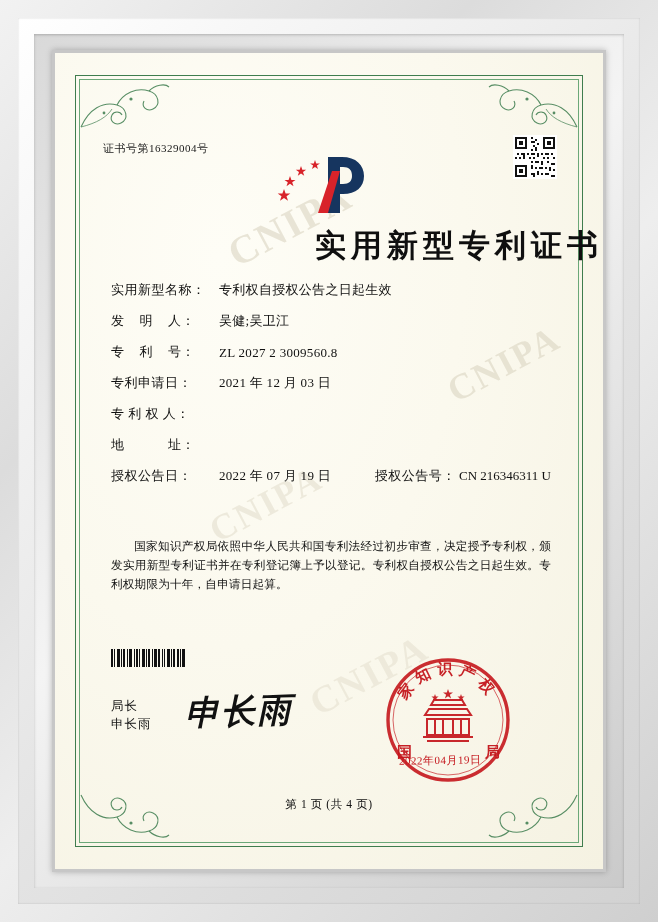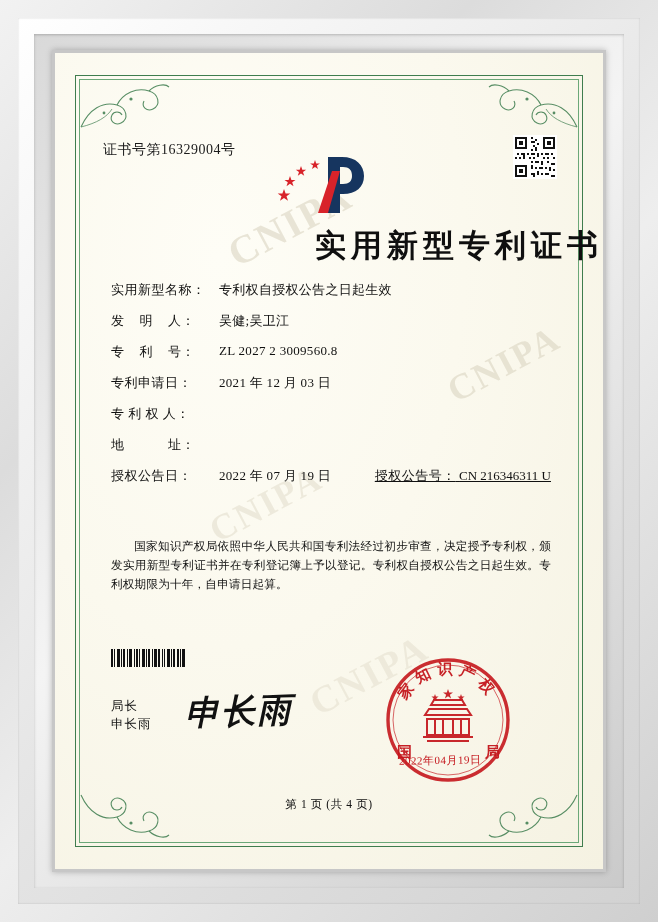--- a/index.html
+++ b/index.html
@@ -94,21 +94,21 @@
   }
   .wm-1 { left: 168px; top: 148px; font-size: 40px; transform: rotate(-28deg); }
   .wm-2 { left: 388px; top: 290px; font-size: 36px; transform: rotate(-28deg); }
   .wm-3 { left: 150px; top: 430px; font-size: 36px; transform: rotate(-28deg); opacity:.4;}
   .wm-4 { left: 250px; top: 600px; font-size: 38px; transform: rotate(-28deg); opacity:.35;}
 
   
   .cert-no {
     position: absolute;
     left: 48px; top: 88px;
-    font-size: 14px;
+    font-size: 11px;
     color: #1a1a1a;
     letter-spacing: 0.5px;
   }
   .qr {
     position: absolute;
     right: 46px; top: 82px;
     width: 44px; height: 44px;
     background: #ffffff;
   }
   .qr svg { display:block; }
@@ -136,21 +136,21 @@
   }
 
   
   .fields {
     position: absolute;
     left: 56px; top: 228px;
     width: 440px;
   }
   .field-row {
     display: flex;
-    align-items: flex-start;
+    align-items: flex-end;
     margin-bottom: 13px;
     font-size: 13px;
     color: #111;
   }
   .field-label {
     width: 108px;
     flex: 0 0 108px;
     letter-spacing: 0.5px;
     white-space: nowrap;
   }
@@ -162,21 +162,20 @@
     padding-right: 24px;
   }
   .field-value {
     flex: 1 1 auto;
     letter-spacing: 0.3px;
   }
   .field-row.dual { margin-bottom: 13px; }
   .dual-right {
     margin-left: 18px;
     white-space: nowrap;
-    text-decoration: underline;
   }
   .dual-right .k { letter-spacing: 0.5px; }
 
   
   .paragraphs {
     position: absolute;
     left: 56px; top: 484px;
     width: 440px;
     font-size: 11.6px;
     line-height: 19px;

